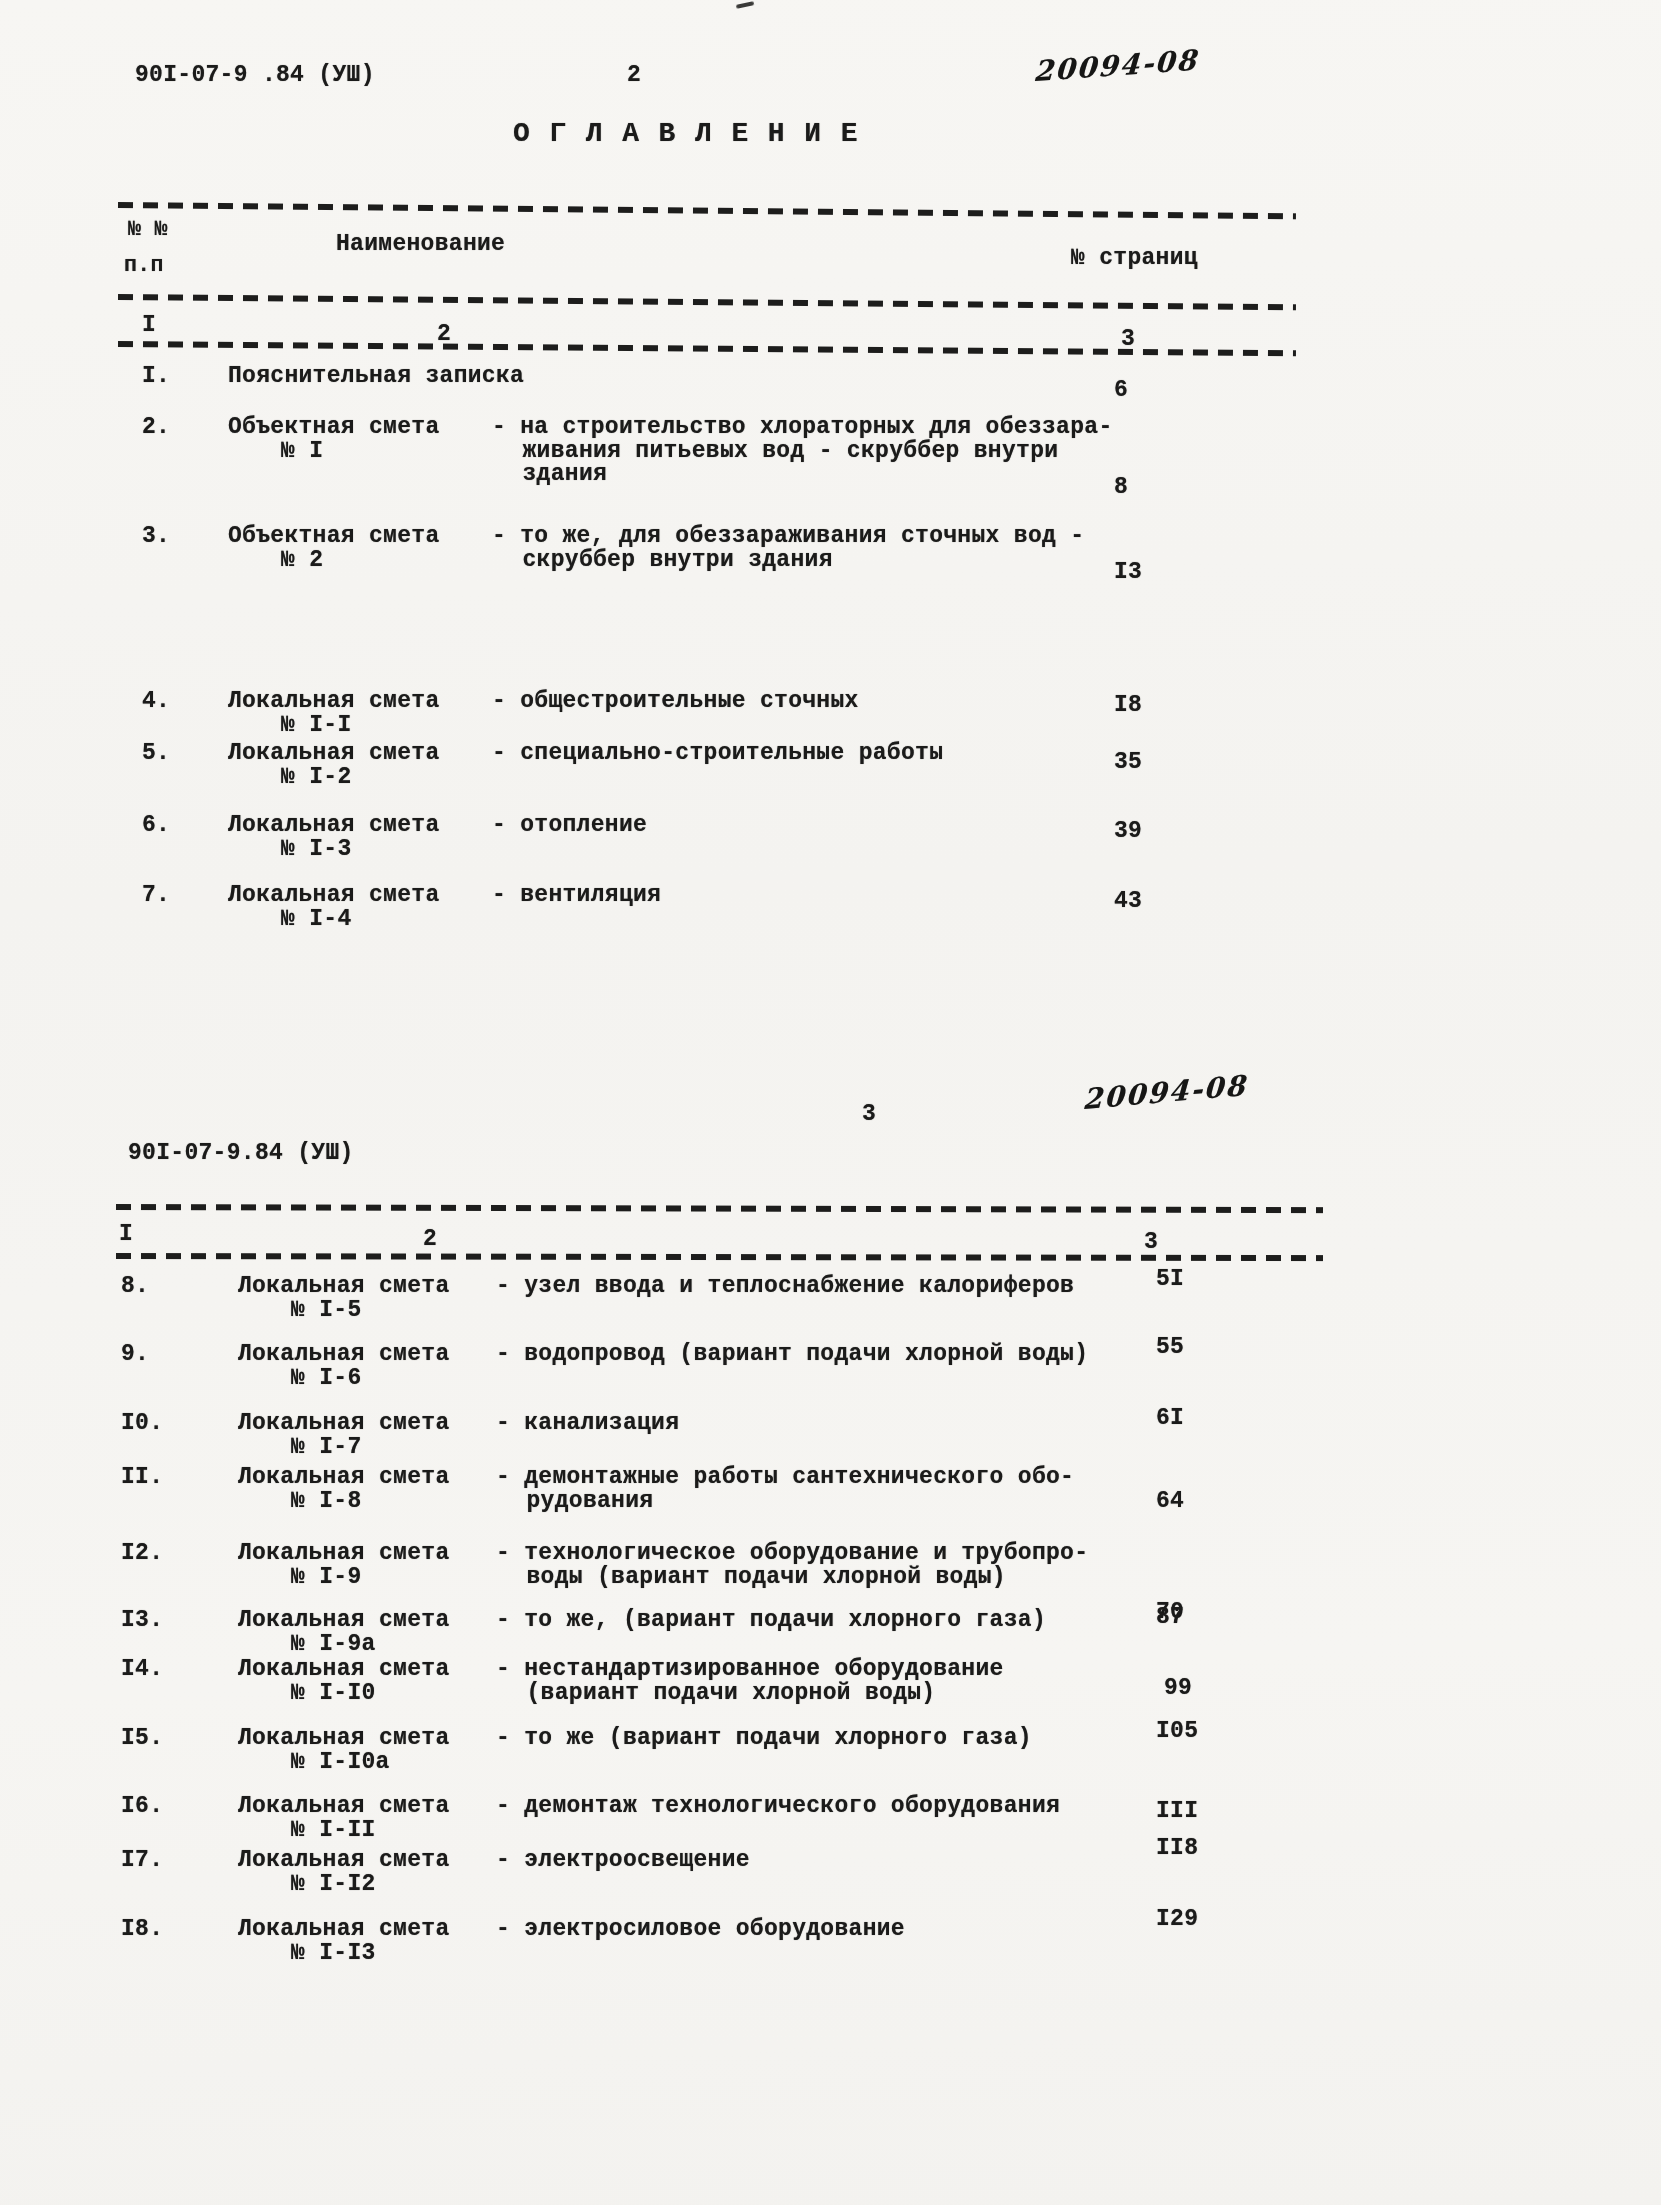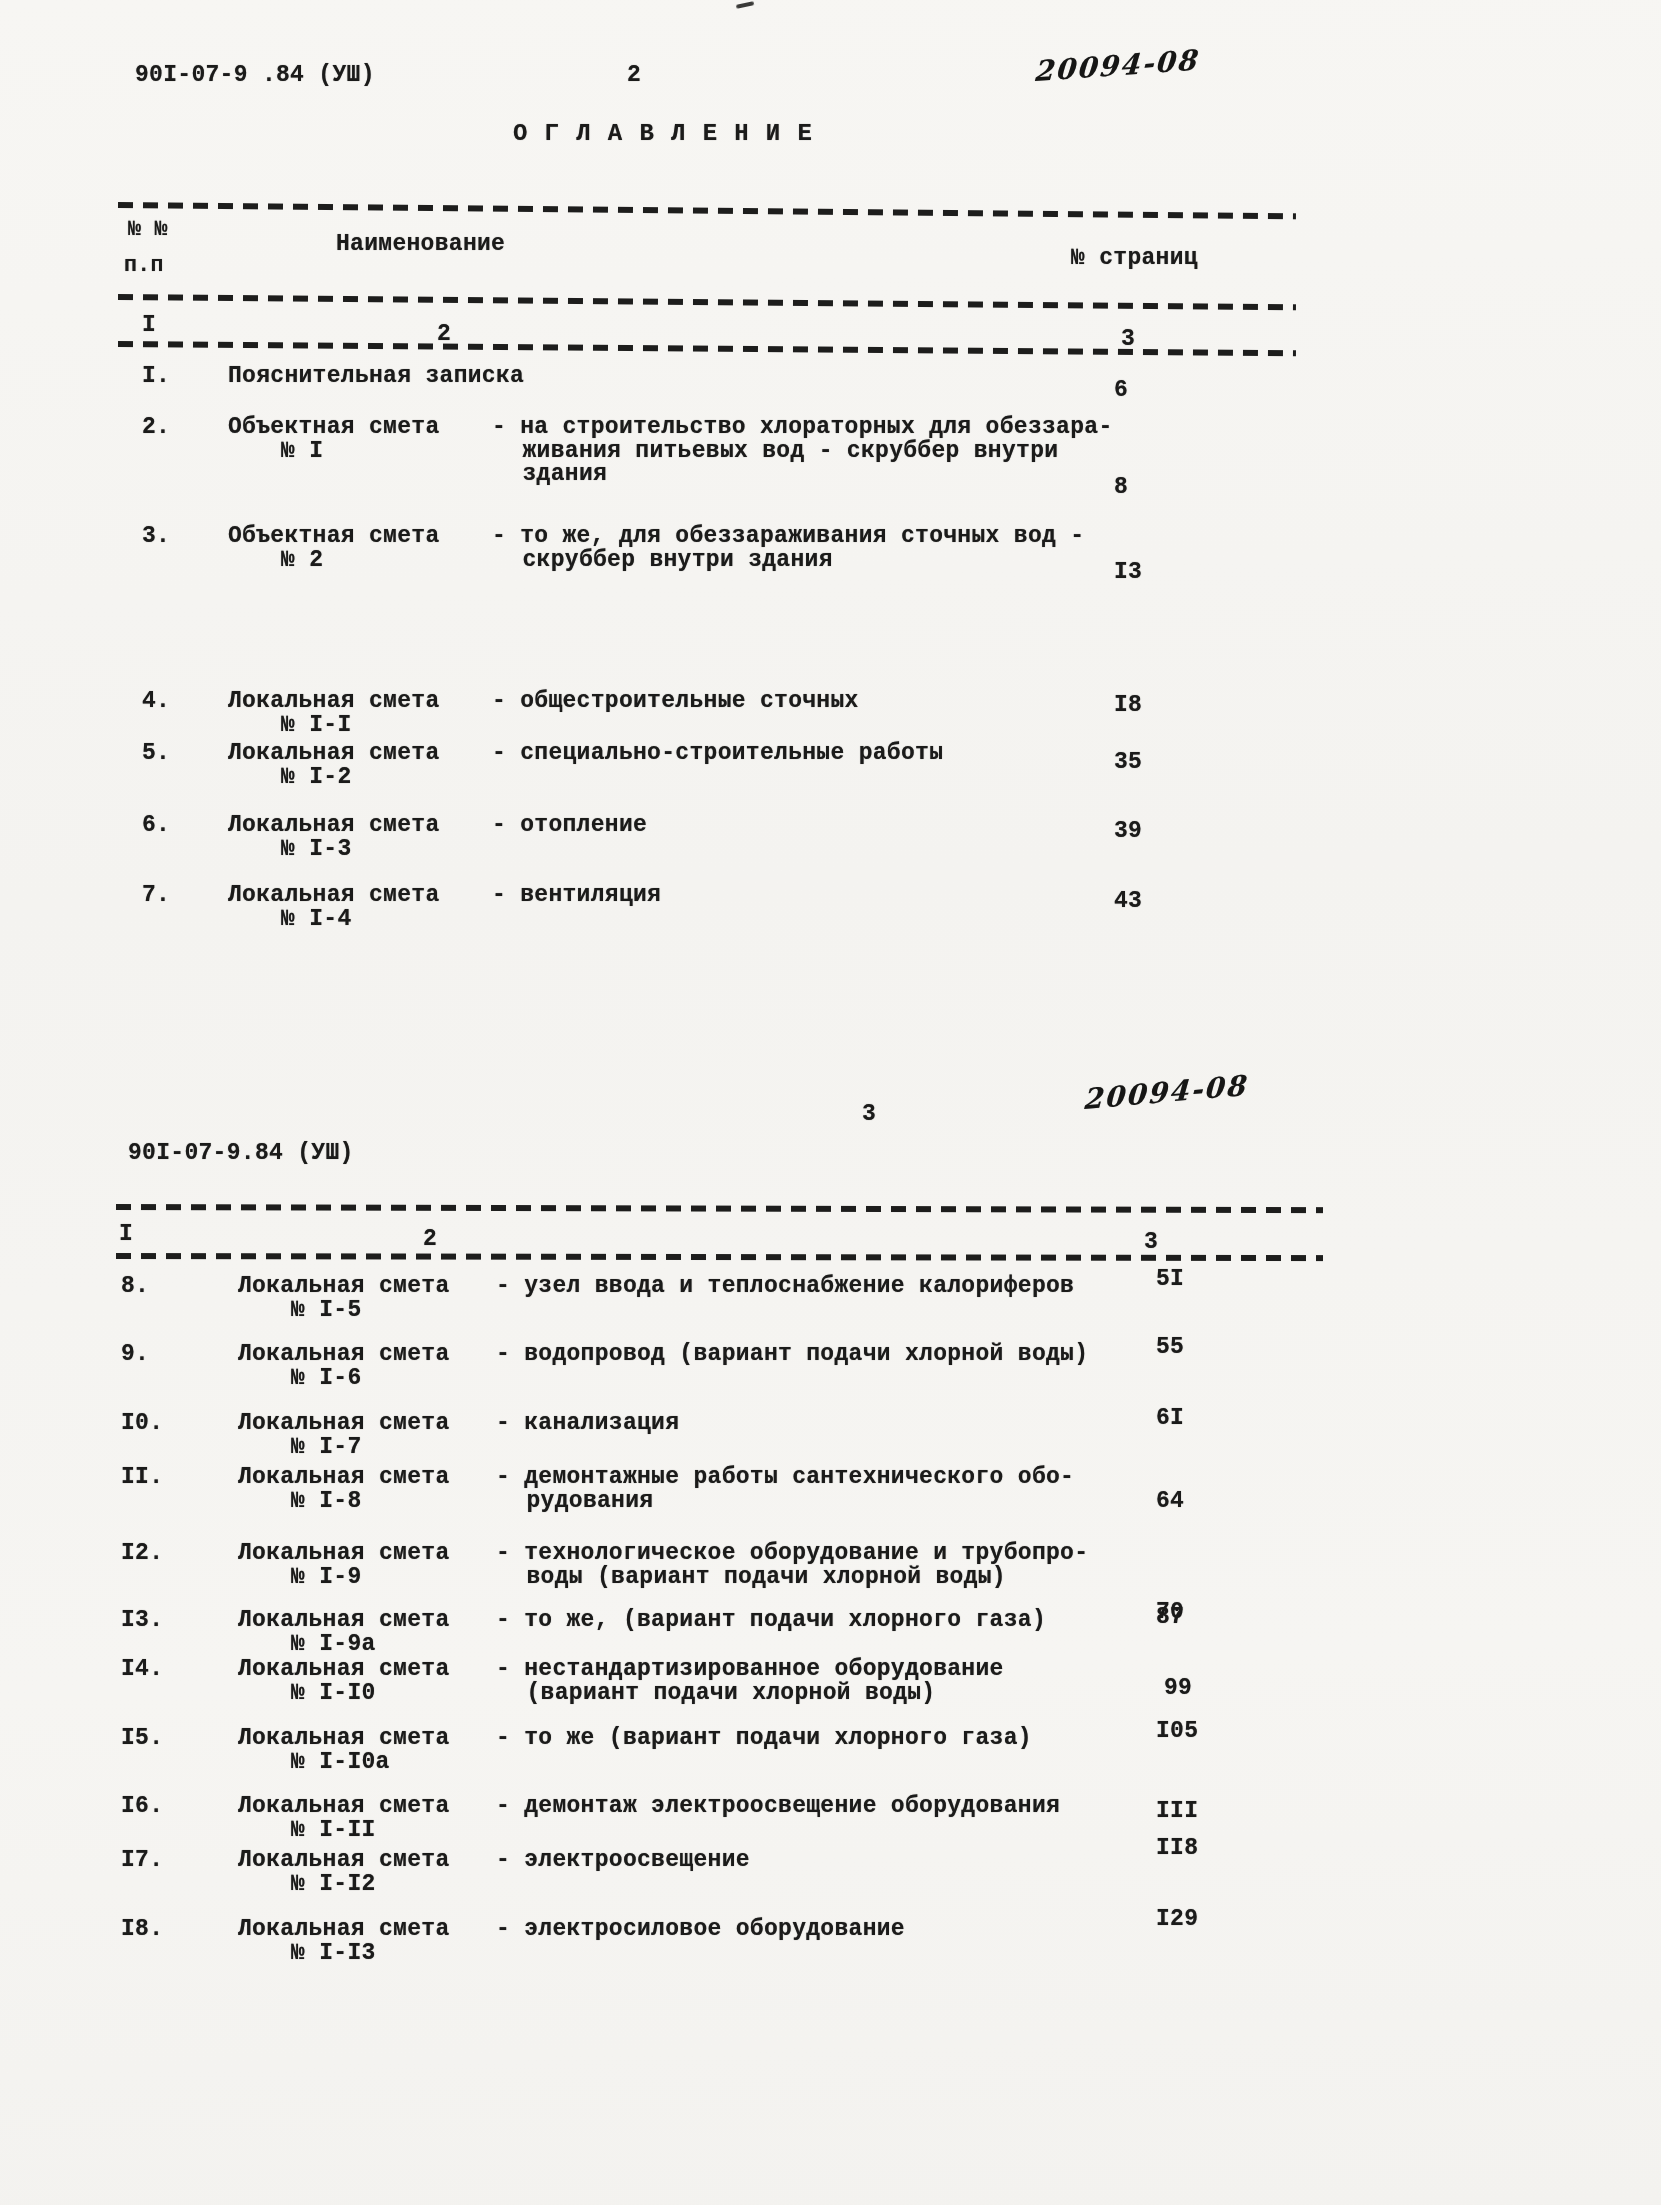--- a/index.html
+++ b/index.html
@@ -7,21 +7,21 @@
     position:relative;width:1662px;height:2205px;overflow:hidden;
     background:linear-gradient(178deg,#f7f6f3 0%,#f4f3f0 40%,#f6f5f2 75%,#f3f2ef 100%);
     font-family:"Liberation Mono","DejaVu Sans Mono",monospace;
     font-weight:700;color:#1b1b1a;
   }
   .t{
     position:absolute;font-size:23px;line-height:23.6px;white-space:pre-line;
     text-shadow:0 0 0.7px rgba(25,25,25,.5), 0 0 1.4px rgba(25,25,25,.12);
     letter-spacing:0.3px;
   }
-  .title{font-size:24px;letter-spacing:1.4px;}
+  .title{font-size:28px;letter-spacing:1.4px;}
   .small-hdr{font-size:21.5px;}
   .dash{
     position:absolute;height:6.2px;transform-origin:left center;
     background:repeating-linear-gradient(90deg,#1d1d1c 0 14.6px,rgba(0,0,0,0) 14.6px 25px);
     filter:blur(0.3px);
   }
   .hand{
     position:absolute;
     font-family:"DejaVu Serif",serif;font-style:italic;font-weight:700;
     font-size:28px;letter-spacing:2.1px;color:#161615;
@@ -188,21 +188,21 @@
   <div class="row p2" style="top:1727px;">
     <span class="t num">I5.</span>
     <span class="t name"><span>Локальная смета</span><span class="no">№ I-I0а</span></span>
     <span class="t desc">- то же (вариант подачи хлорного газа)</span>
     <span class="t page" style="top:-7px;">I05</span>
   </div>
 
   <div class="row p2" style="top:1795px;">
     <span class="t num">I6.</span>
     <span class="t name"><span>Локальная смета</span><span class="no">№ I-II</span></span>
-    <span class="t desc">- демонтаж электроосвещение оборудования</span>
+    <span class="t desc">- демонтаж технологического оборудования</span>
     <span class="t page" style="top:-1.4px;margin-top:6px;">III</span>
   </div>
 
   <div class="row p2" style="top:1849px;">
     <span class="t num">I7.</span>
     <span class="t name"><span>Локальная смета</span><span class="no">№ I-I2</span></span>
     <span class="t desc">- электроосвещение</span>
     <span class="t page" style="top:-12.5px;">II8</span>
   </div>
 

